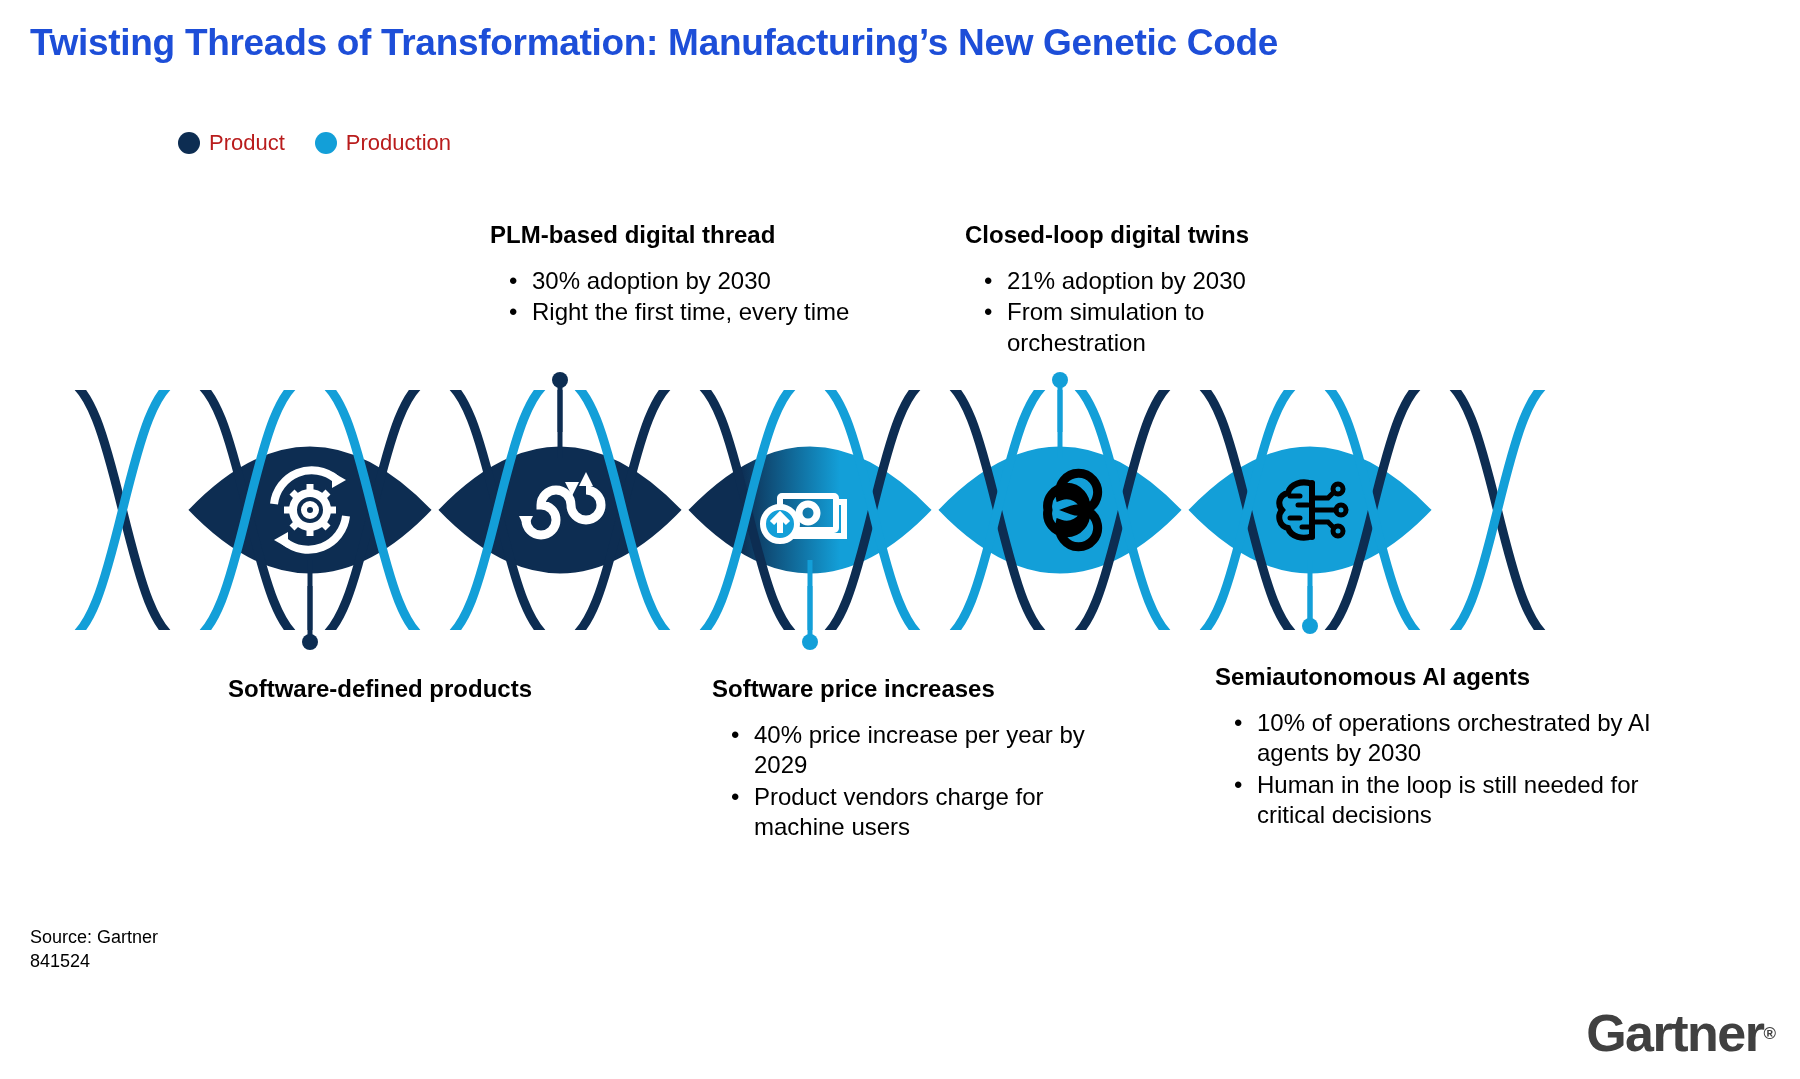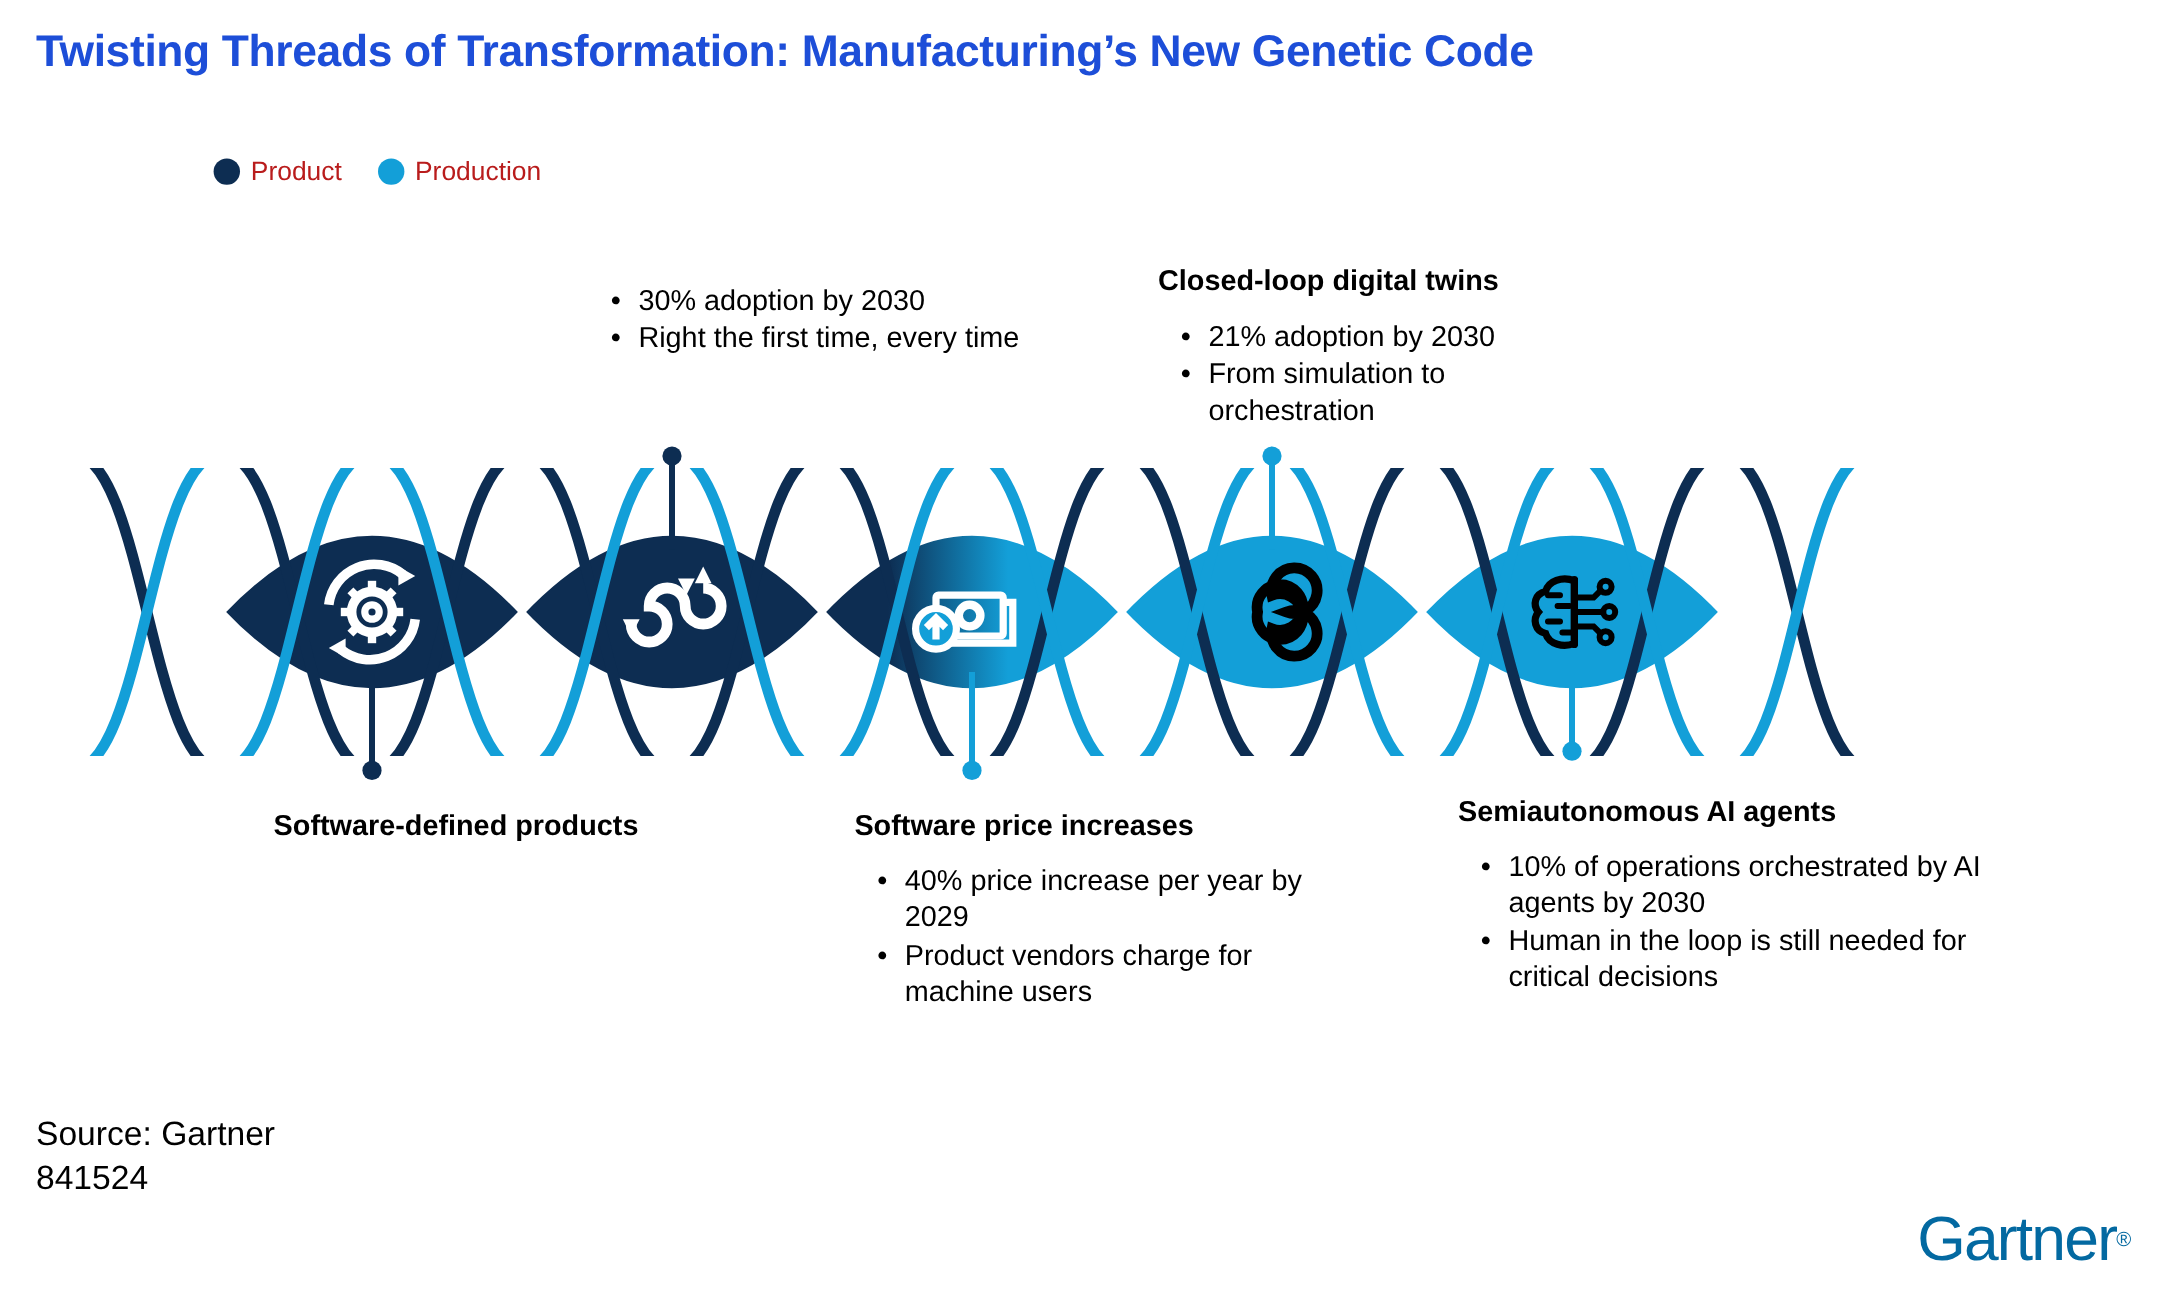--- a/index.html
+++ b/index.html
@@ -70,33 +70,33 @@
   .c-plm   { left:490px; top:220px; width:400px; }
   .c-twin  { left:965px; top:220px; width:400px; }
   .c-sdp   { left:228px; top:674px; width:420px; }
   .c-price { left:712px; top:674px; width:420px; }
   .c-ai    { left:1215px; top:662px; width:470px; }
 
   
   .source {
     position:absolute;
     left:30px; top:926px;
-    font-size:28px;
+    font-size:18px;
     line-height:1.33;
     white-space:pre-line;
   }
 
   
   .logo {
     position:absolute;
     right:24px; bottom:16px;
     font-size:52px;
-    font-weight:normal;
+    font-weight:bold;
     letter-spacing:-1.5px;
-    color:#0369a1;
+    color:#404040;
     margin-top:31px;
   }
   .logo .reg { font-size:17px; vertical-align:12px; letter-spacing:0; }
 </style>
 </head>
 <body>
 
 <div class="page">
 
   <div class="title">Twisting Threads of Transformation: Manufacturing’s New Genetic Code</div>
@@ -268,20 +268,21 @@
       <line x1="310" y1="0" x2="310" y2="80" stroke="#0d2d52" stroke-width="5"></line>
       <circle cx="310" cy="82" r="8" fill="#0d2d52"></circle>
       <line x1="810" y1="0" x2="810" y2="80" stroke="#139fd8" stroke-width="5"></line>
       <circle cx="810" cy="82" r="8" fill="#139fd8"></circle>
       <line x1="1310" y1="0" x2="1310" y2="64" stroke="#139fd8" stroke-width="5"></line>
       <circle cx="1310" cy="66" r="8" fill="#139fd8"></circle>
     </svg>
   </div>
 
   <div class="callout c-plm">
+    <div class="callout-title">PLM-based digital thread</div>
     <ul class="bullets">
       <li>30% adoption by 2030</li>
       <li>Right the first time, every time</li>
     </ul>
   </div>
 
   <div class="callout c-twin">
     <div class="callout-title">Closed-loop digital twins</div>
     <ul class="bullets">
       <li>21% adoption by 2030</li>

